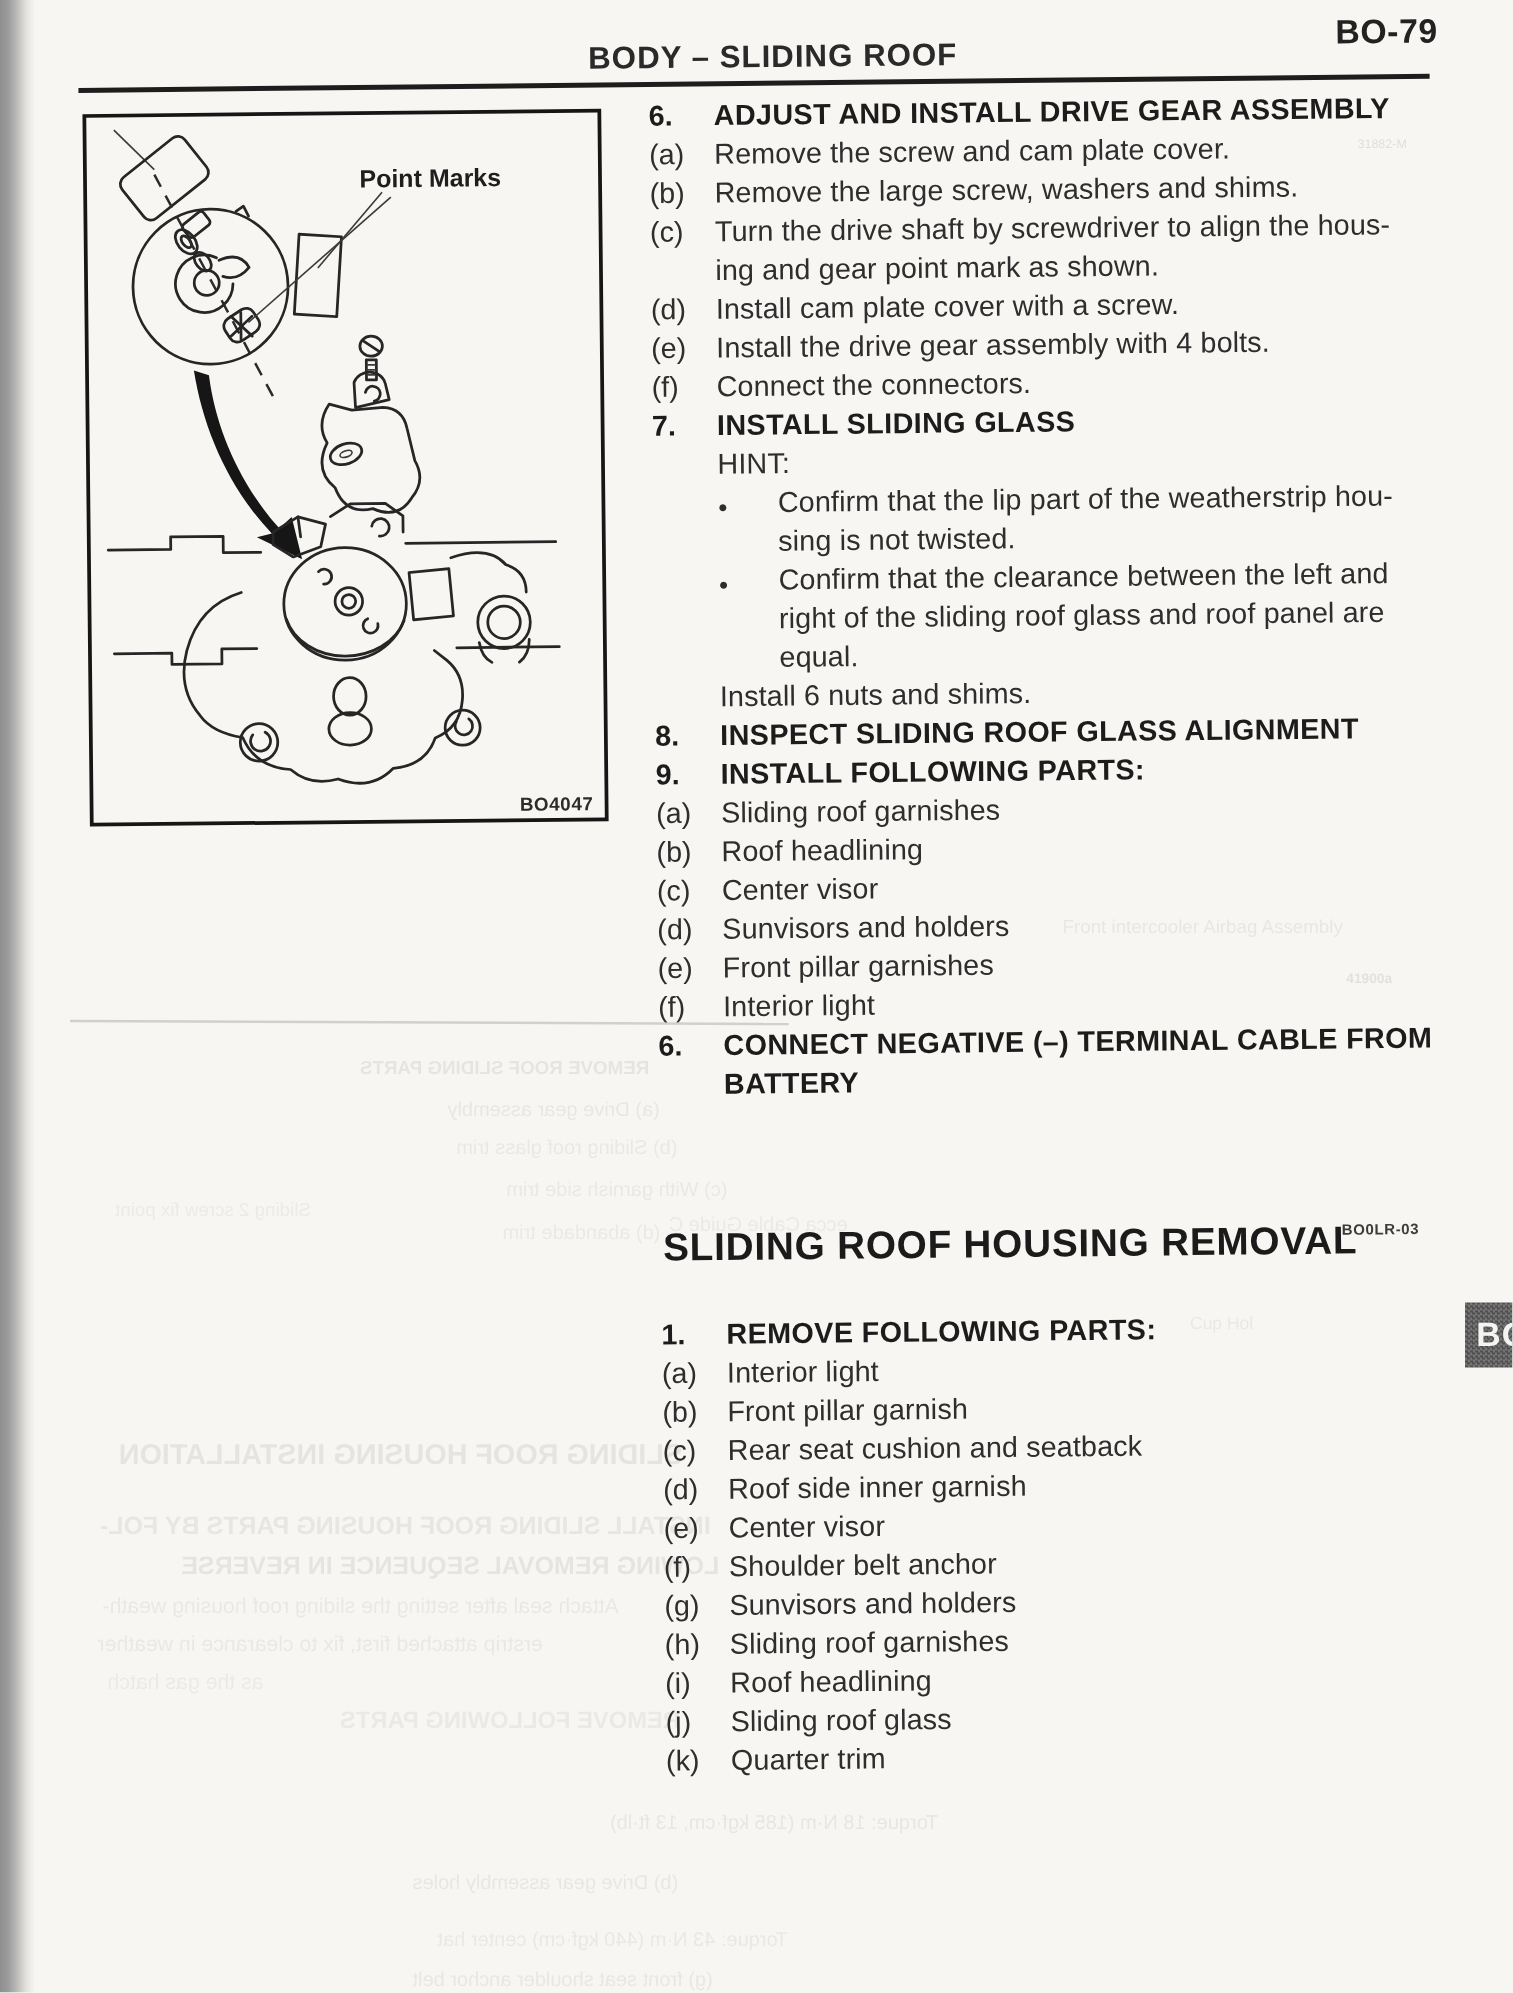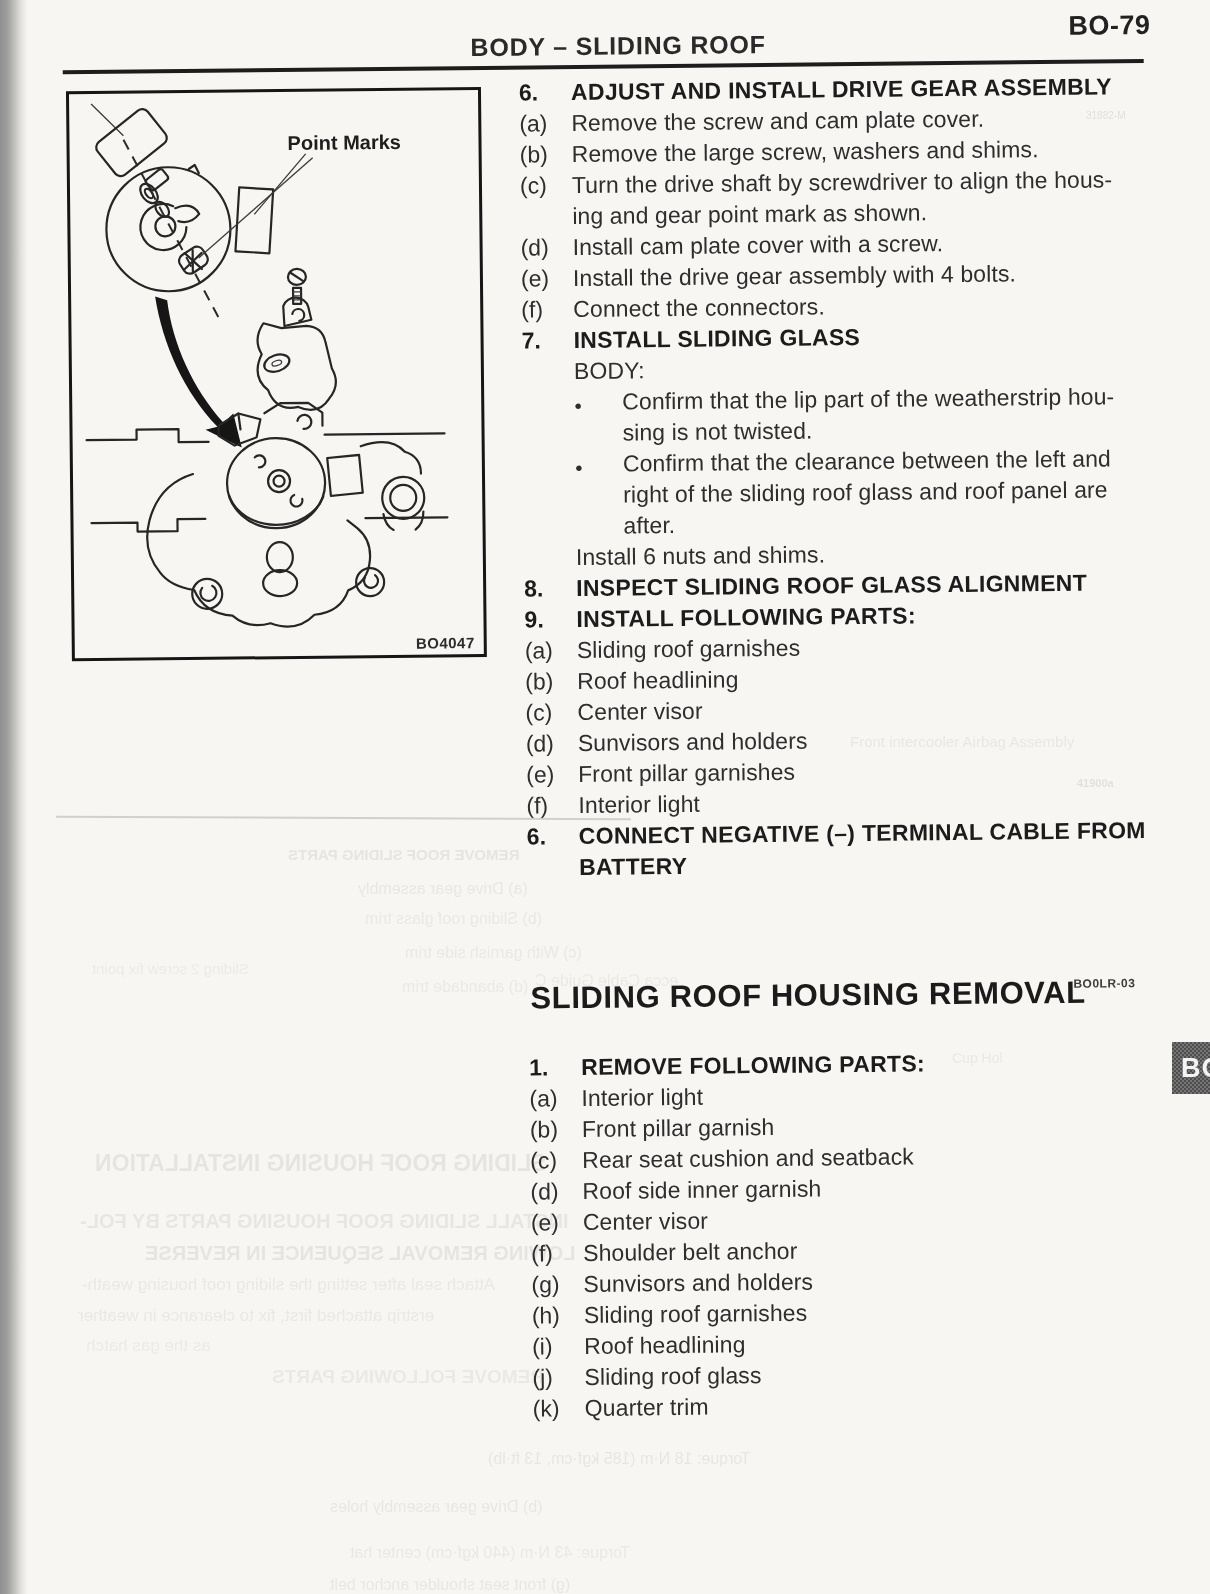--- a/index.html
+++ b/index.html
@@ -235,41 +235,41 @@
       <div class="row sub">
         <span class="lbl">(f)</span>
         <span class="txt">Connect the connectors.</span>
       </div>
       <div class="row step">
         <span class="lbl">7.</span>
         <span class="txt">INSTALL SLIDING GLASS</span>
       </div>
       <div class="row plain">
         <span class="lbl"></span>
-        <span class="txt">BODY:</span>
+        <span class="txt">HINT:</span>
       </div>
       <div class="row bullet">
         <span class="lbl">●</span>
         <span class="txt">Confirm that the lip part of the weatherstrip hou-</span>
       </div>
       <div class="row bullet">
         <span class="lbl"></span>
         <span class="txt">sing is not twisted.</span>
       </div>
       <div class="row bullet">
         <span class="lbl">●</span>
         <span class="txt">Confirm that the clearance between the left and</span>
       </div>
       <div class="row bullet">
         <span class="lbl"></span>
         <span class="txt">right of the sliding roof glass and roof panel are</span>
       </div>
       <div class="row bullet">
         <span class="lbl"></span>
-        <span class="txt">after.</span>
+        <span class="txt">equal.</span>
       </div>
       <div class="row plain">
         <span class="lbl"></span>
         <span class="txt">Install 6 nuts and shims.</span>
       </div>
       <div class="row step">
         <span class="lbl">8.</span>
         <span class="txt">INSPECT SLIDING ROOF GLASS ALIGNMENT</span>
       </div>
       <div class="row step">

